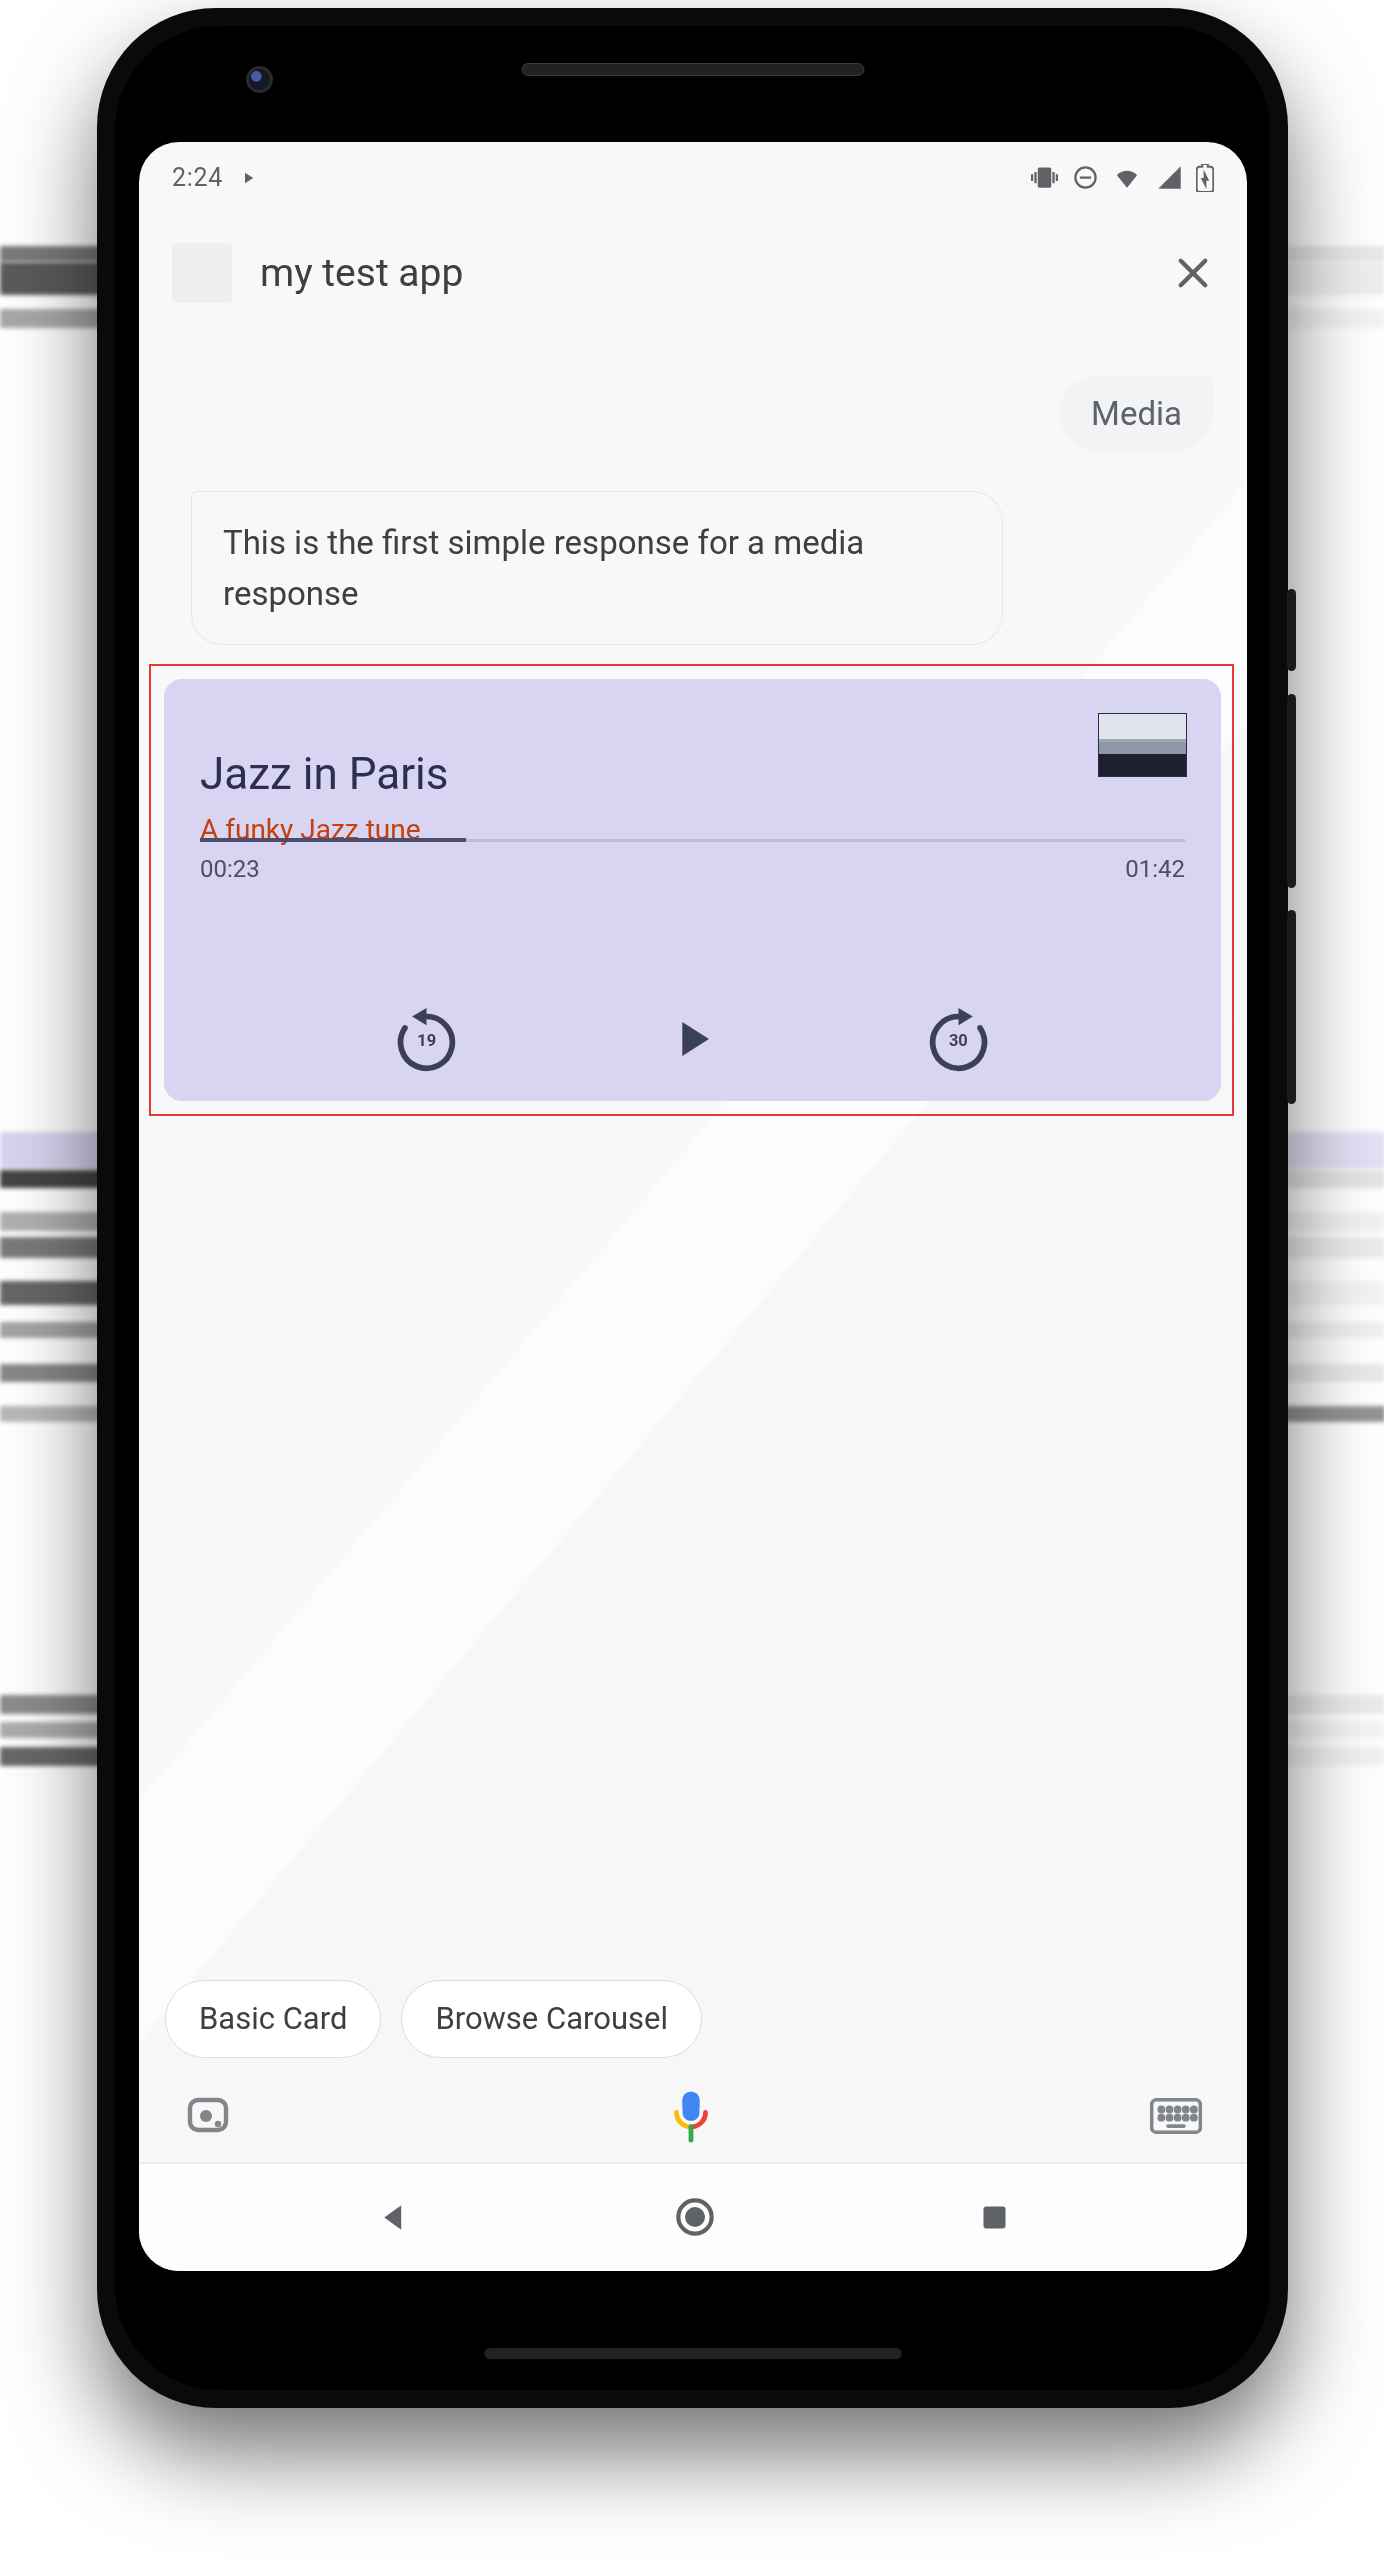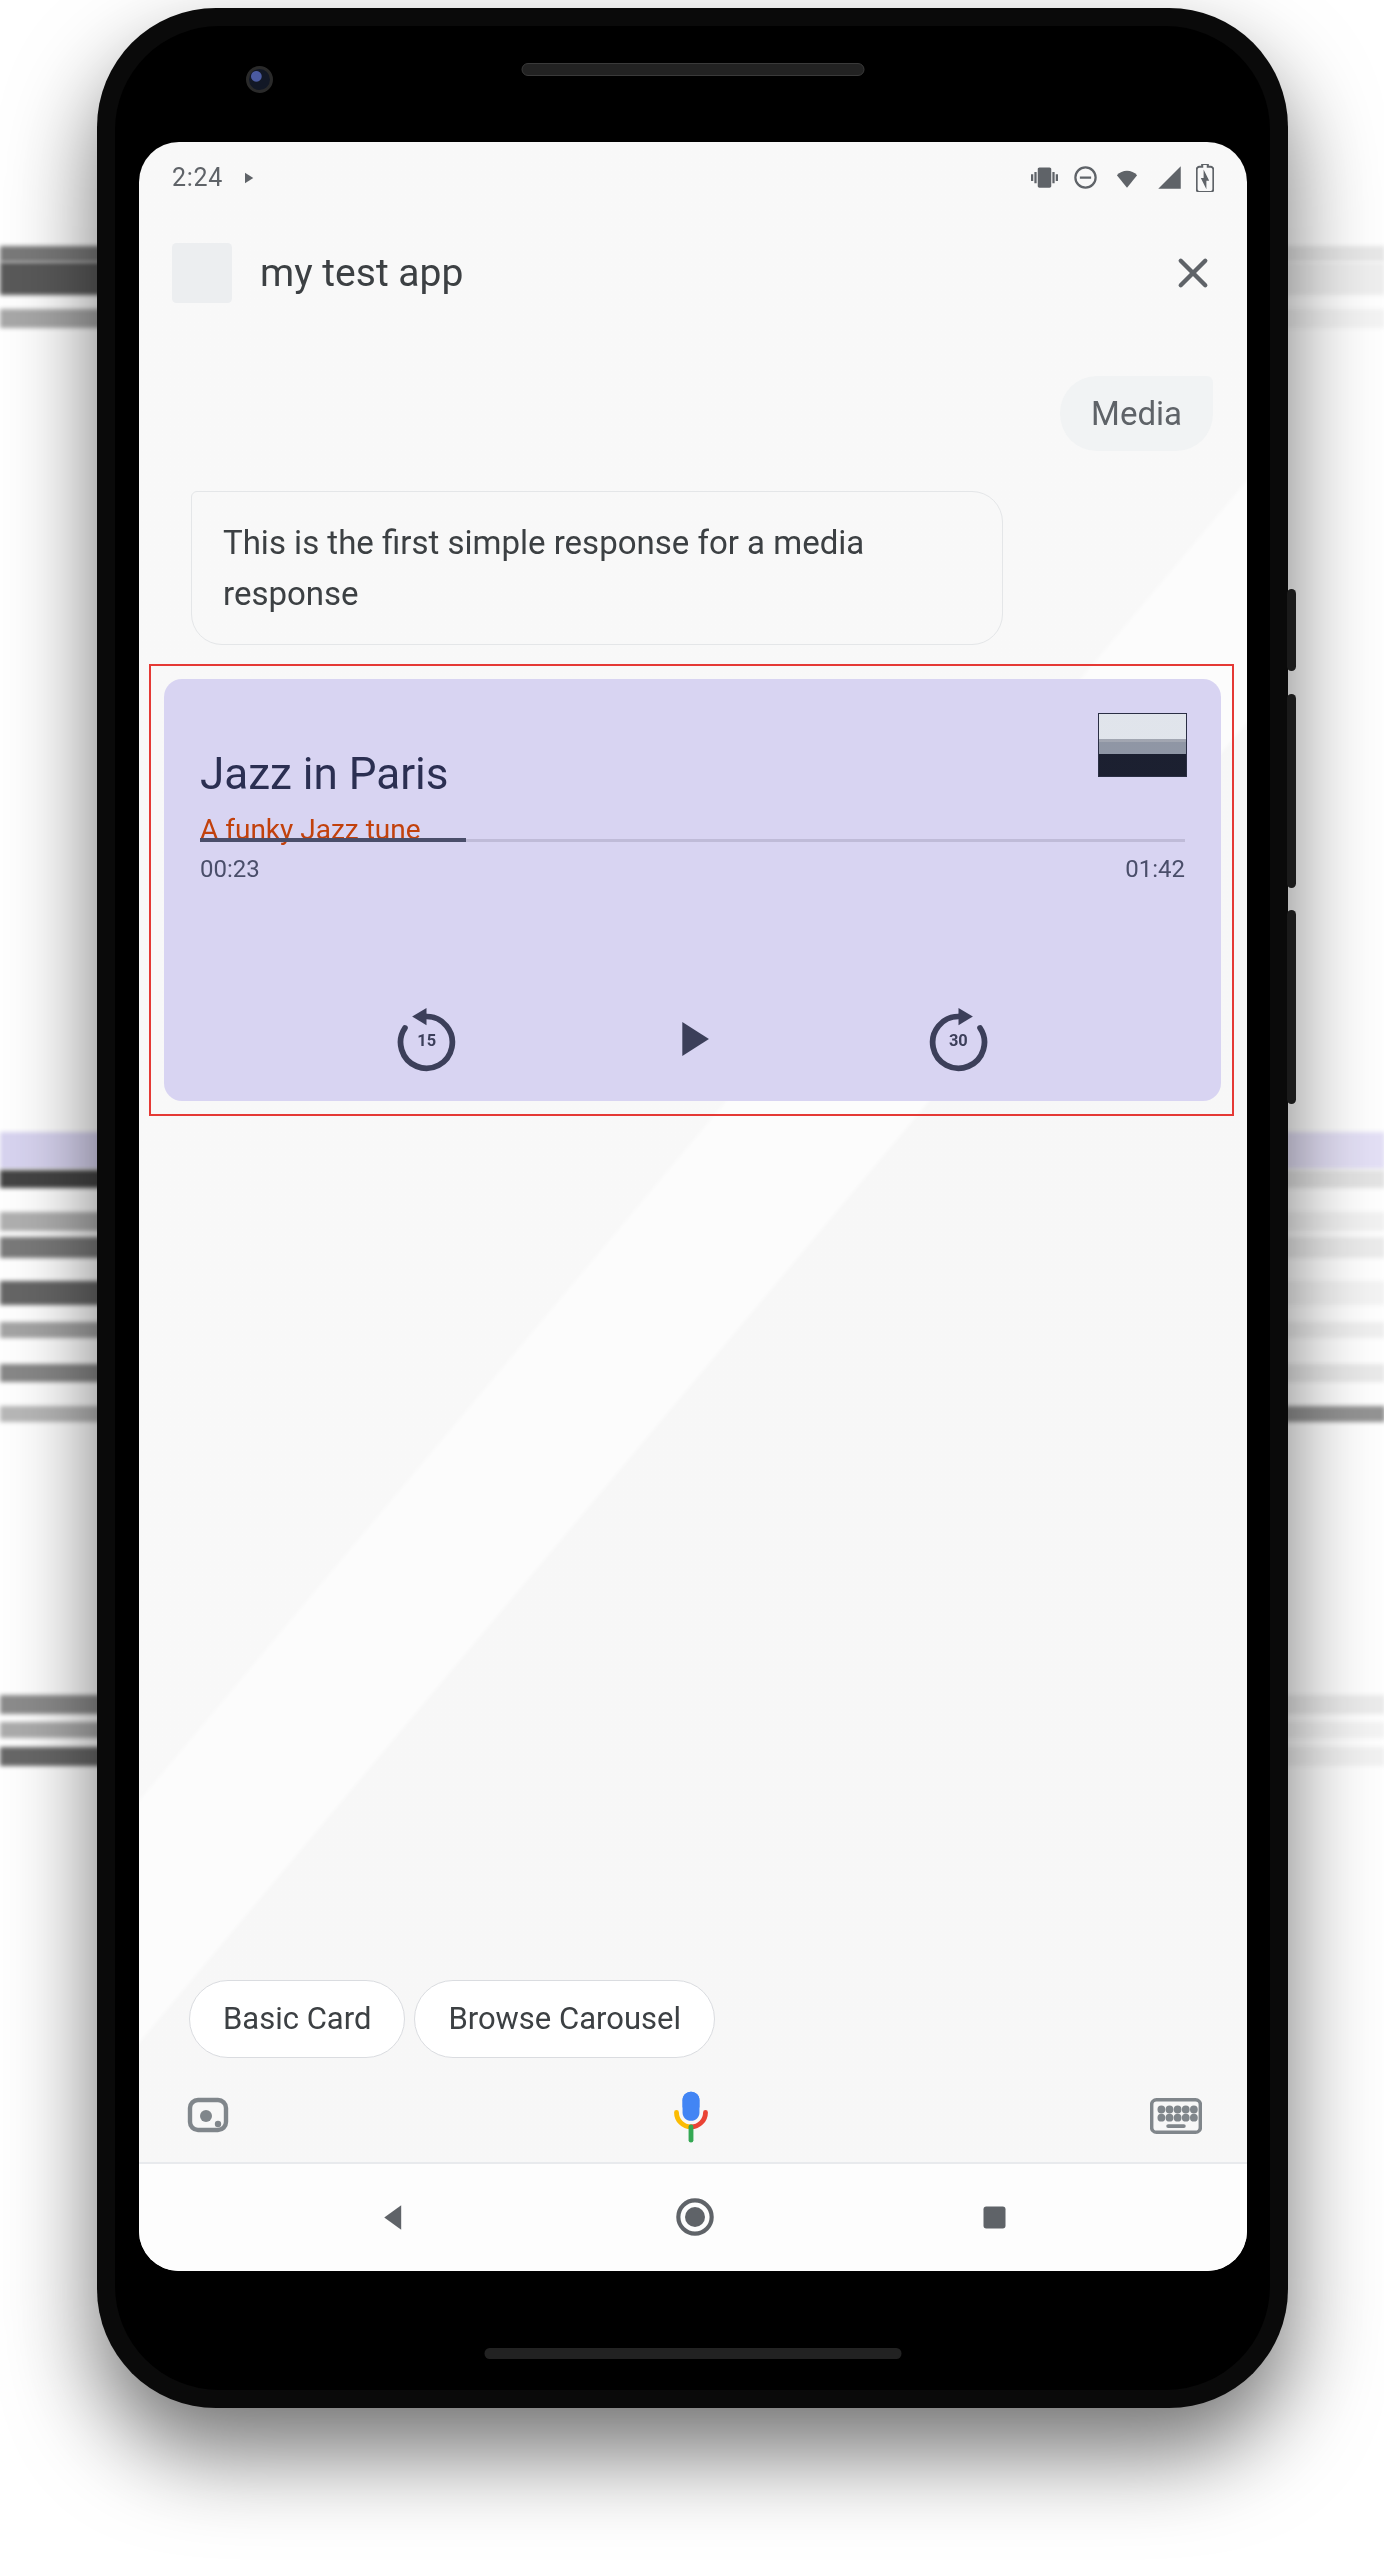--- a/index.html
+++ b/index.html
@@ -65,21 +65,21 @@
   .progress-wrap { position:absolute; top:160px; left:36px; right:36px;}
   .progress-track { height:3px; background:#bfbbd8; position:relative;}
   .progress-fill { position:absolute; left:0; top:-0.7px; height:4.5px; background:#4a4e6a; width:27%;}
   .time-row { display:flex; justify-content:space-between; font-size:24px; color:#4a4e6a; margin-top:13.4px;}
   .controls { position:absolute; bottom:27px; left:0; right:0; display:flex; justify-content:space-around; align-items:center; padding:0 127px;}
   .ctrl { color:#3c3f5a;}
   .seek { position:relative; width:69px; height:69px;}
   .seek .num { position:absolute; left:50%; top:52%; transform:translate(-50%,-50%); font-size:16.4px; font-weight:700; color:#3c3f5a;}
 
   
-  .chips { position:absolute; bottom:213px; left:0; right:0; display:flex; gap:9px; padding:0 50px; overflow:hidden;}
+  .chips { position:absolute; bottom:213px; left:0; right:0; display:flex; gap:20px; padding:0 26px; overflow:hidden;}
   .chip { border:1.5px solid #dadce0; border-radius:45px; padding:19.4px 33px; font-size:31px; color:#3c4043; white-space:nowrap; background:#fff;}
 
   
   .input-row { position:absolute; bottom:110px; left:0; right:0; height:89px; display:flex; align-items:center; justify-content:space-between; padding:0 45px;}
   .lens-icon, .kb-icon { color:#80868b;}
   .mic { width:58px; height:58px;}
   .hr { position:absolute; bottom:107px; left:0; right:0; height:1.5px; background:#e8eaed;}
 
   
   .navbar { position:absolute; bottom:0; left:0; right:0; height:107px; background:#fdfdfd; display:flex; align-items:center; justify-content:space-around; padding:0 104px;}
@@ -183,21 +183,21 @@
           <span>00:23</span>
           <span>01:42</span>
         </div>
       </div>
       <div class="controls">
         <div class="ctrl seek">
           <svg width="69" height="69" viewBox="0 0 48 48" fill="none" stroke="#3c3f5a" stroke-width="4" stroke-linecap="round">
             <path d="M24 8 A18 18 0 1 1 9 16"></path>
                 <path d="M24 2 L24 14 L14 8 Z" fill="#3c3f5a" stroke="none"></path>
           </svg>
-          <span class="num">15</span>
+          <span class="num">19</span>
         </div>
         <div class="ctrl">
           <svg width="58" height="58" viewBox="0 0 24 24" fill="#3c3f5a">
                 <path d="M8 5v14l11-7z"></path>
               </svg>
         </div>
         <div class="ctrl seek">
           <svg width="69" height="69" viewBox="0 0 48 48" fill="none" stroke="#3c3f5a" stroke-width="4" stroke-linecap="round">
             <path d="M24 8 A18 18 0 1 0 39 16"></path>
                 <path d="M24 2 L24 14 L34 8 Z" fill="#3c3f5a" stroke="none"></path>

